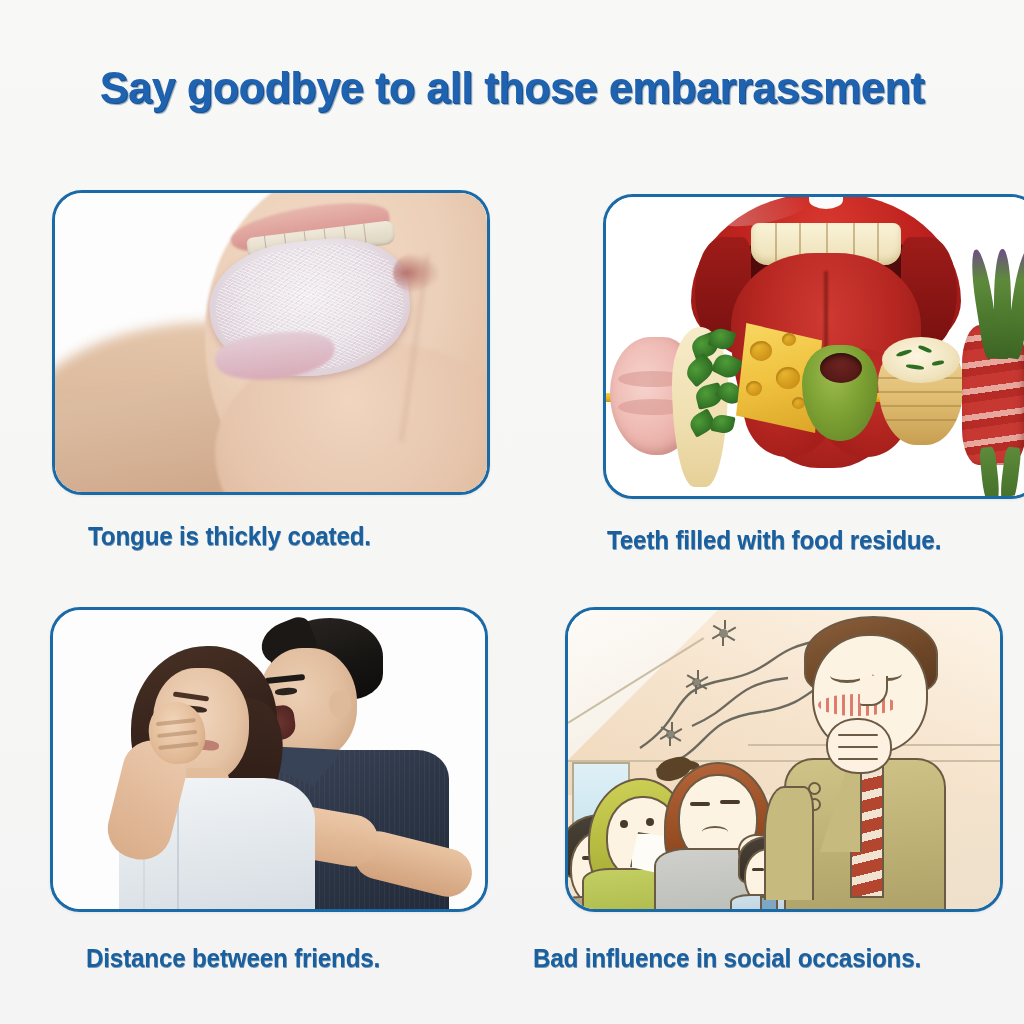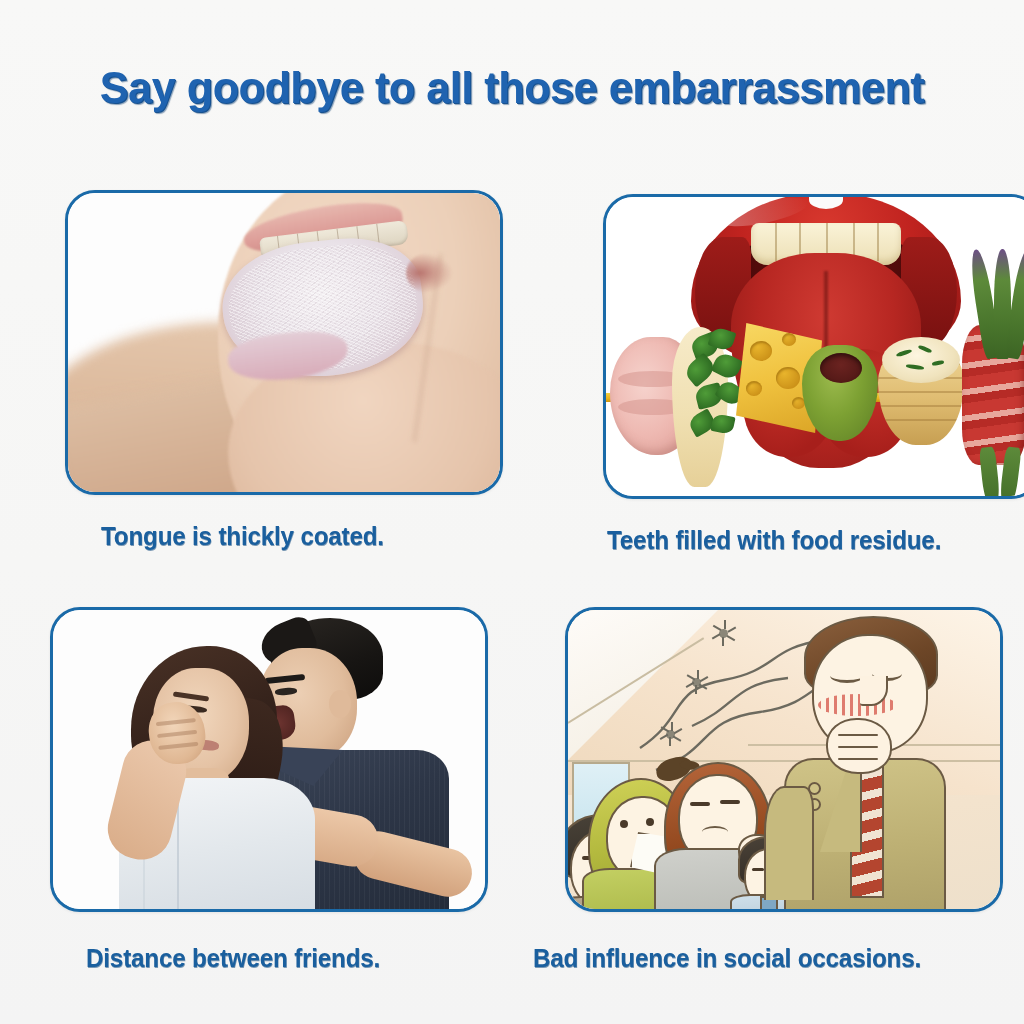--- a/index.html
+++ b/index.html
@@ -27,21 +27,21 @@
     transform:scaleX(0.96);
     text-shadow:
       1px 1px 0 #17518f,
       2px 2px 1px rgba(12,60,110,0.45);
     white-space:nowrap;
   }
 
   
   .grid{position:absolute;left:0;top:0;width:1024px;height:1024px;}
   .cell{position:absolute;}
-  .cell.c1{left:65px;  top:190px;}
+  .cell.c1{left:52px;  top:190px;}
   .cell.c2{left:565px; top:194px;margin-left:38px;}
   .cell.c3{left:50px;  top:607px;}
   .cell.c4{left:565px; top:607px;}
 
   .panel{
     position:relative;
     width:438px;height:305px;
     border:3px solid #1a6aa8;
     border-radius:30px;
     background:#ffffff;

